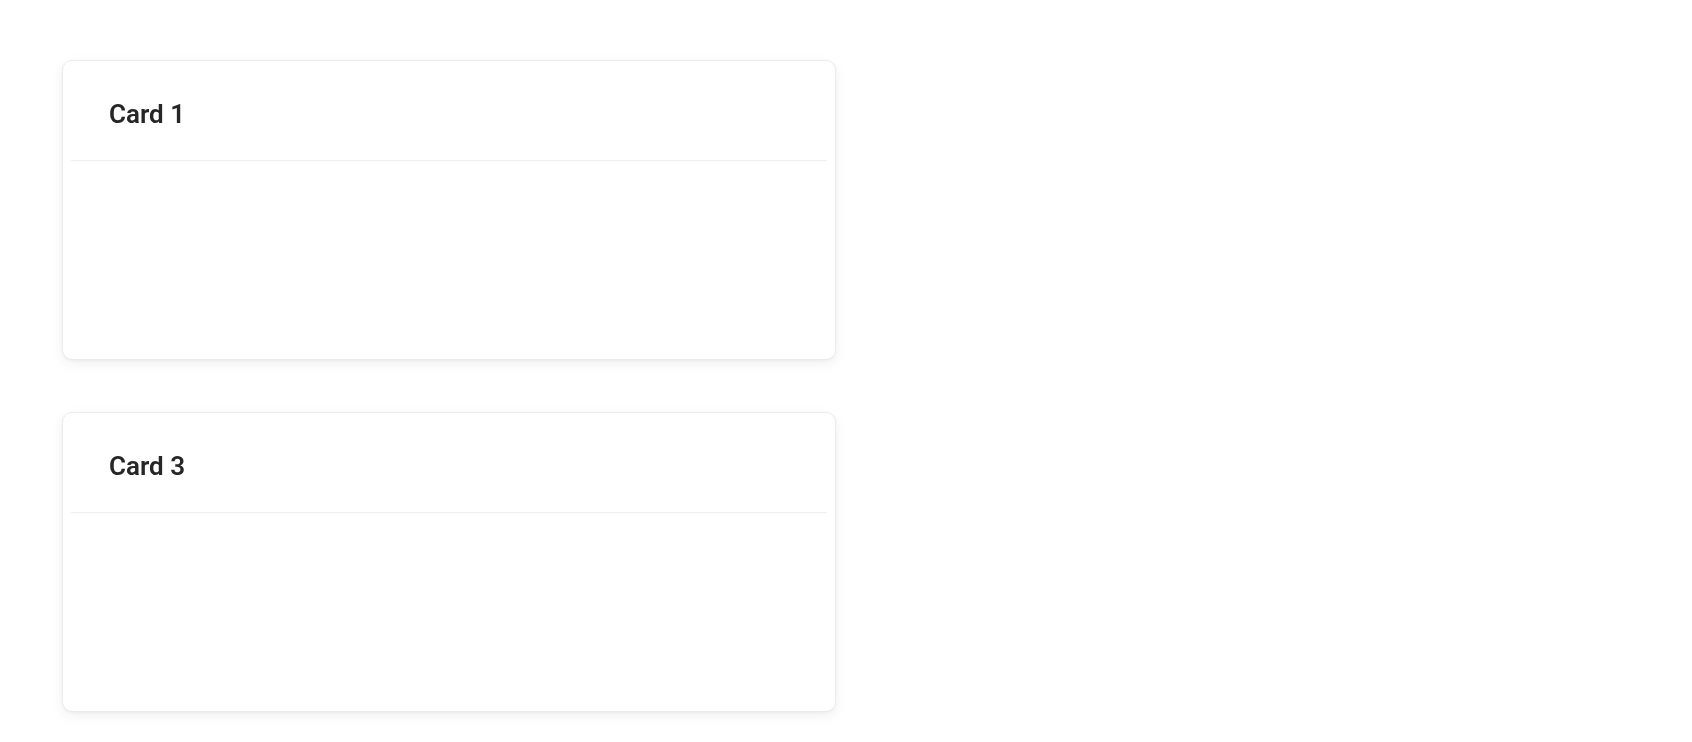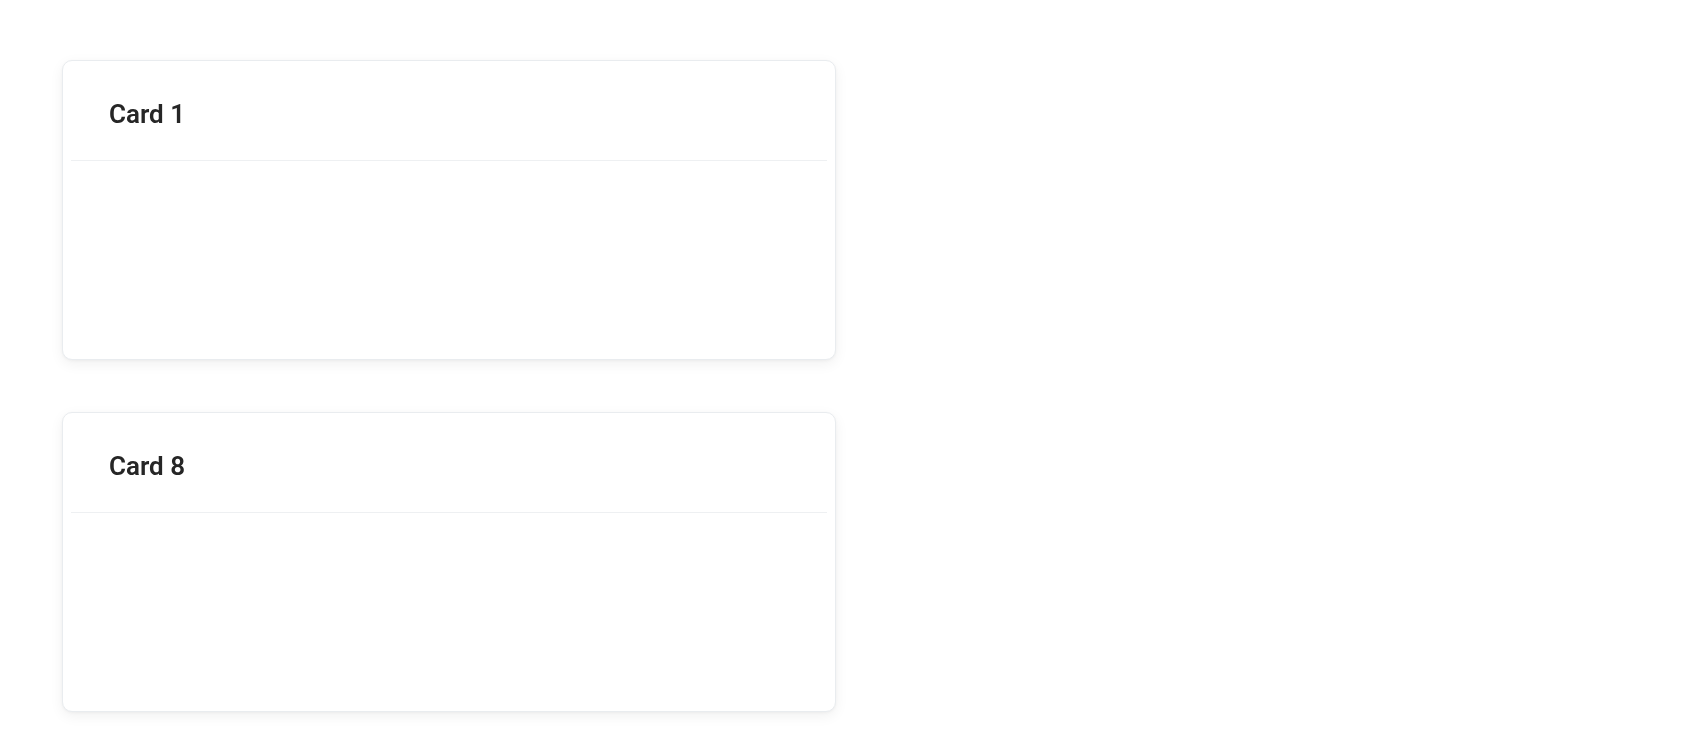--- a/index.html
+++ b/index.html
@@ -60,18 +60,18 @@
   <div class="card">
     <div class="card-header">
       <div class="card-title">Card 1</div>
     </div>
     <div class="card-body"></div>
   </div>
 
 
   <div class="card">
     <div class="card-header">
-      <div class="card-title">Card 8</div>
+      <div class="card-title">Card 3</div>
     </div>
     <div class="card-body"></div>
   </div>
 
 </div>
 
 </body></html>

